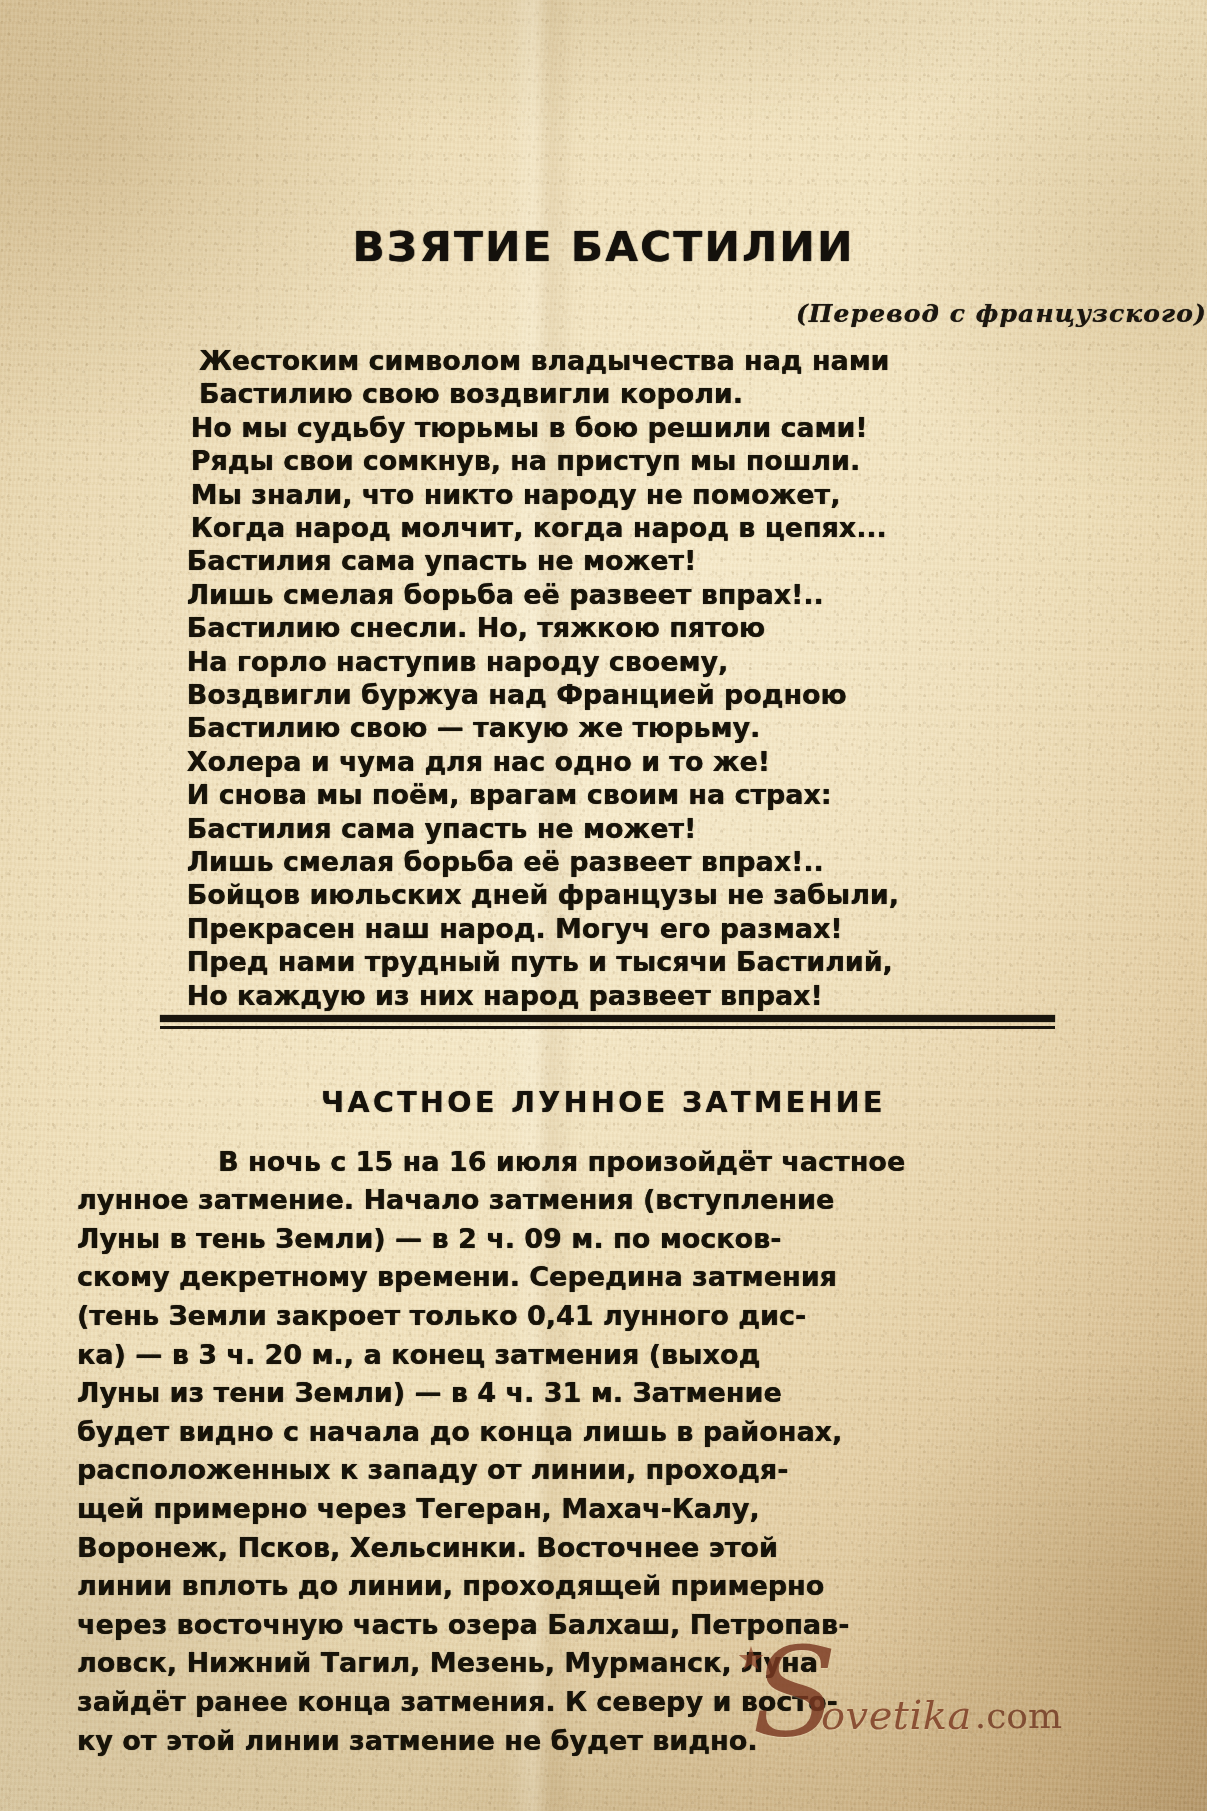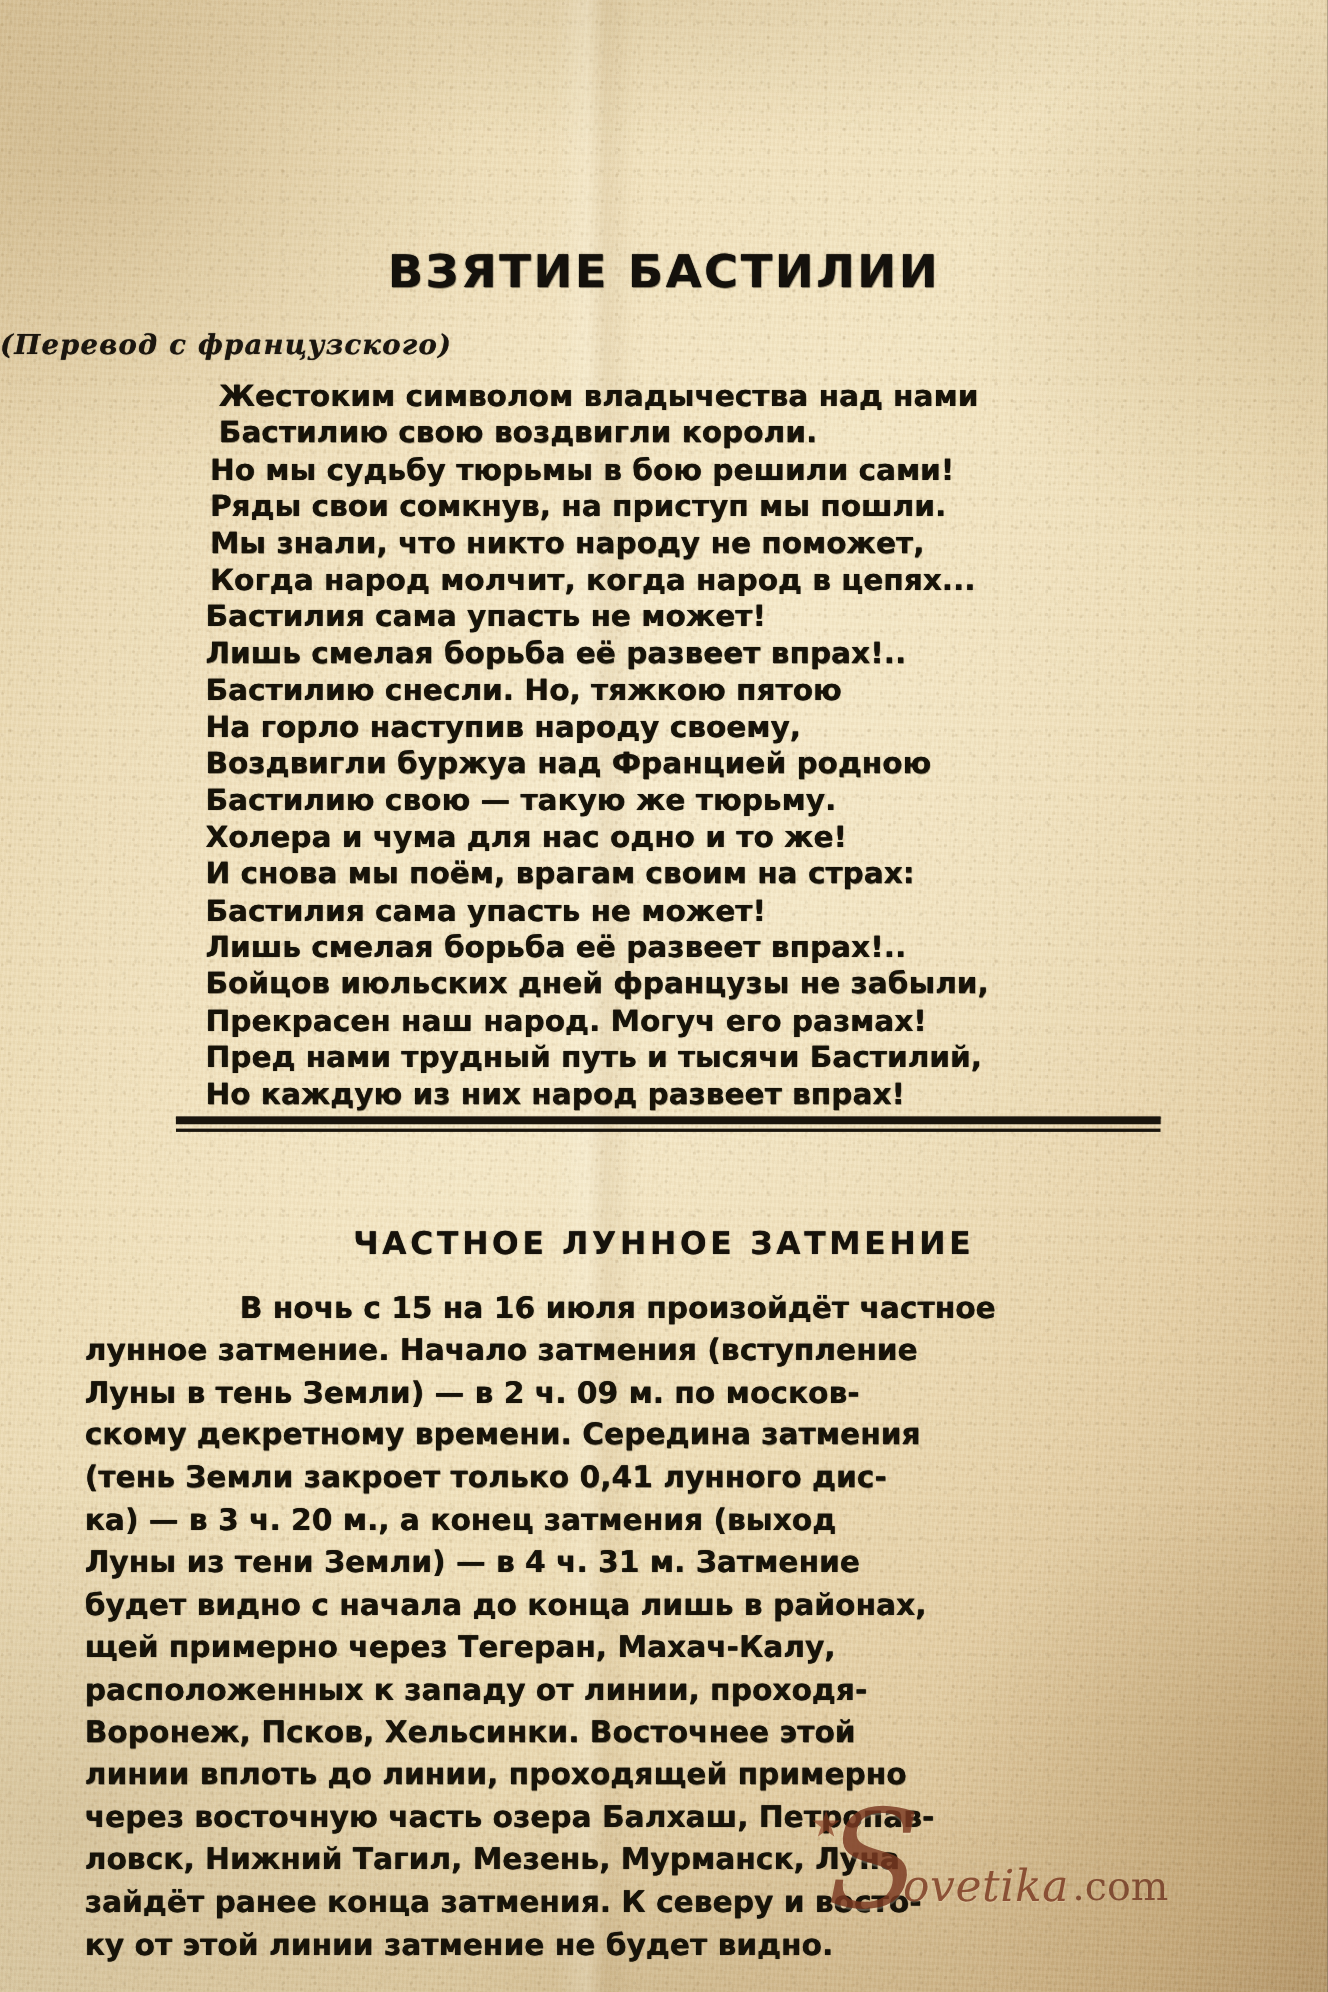--- a/index.html
+++ b/index.html
@@ -82,21 +82,21 @@
     text-align: center;
     font-family: "DejaVu Sans", sans-serif;
     font-weight: 700;
     font-size: 41px;
     letter-spacing: 2.2px;
     color: #14110c;
     text-shadow: 0 0 1.1px rgba(22,17,10,.95), .6px .4px .7px rgba(40,30,16,.45);
     transform: scaleX(1.03);
   }
   .poem-subtitle {
-    text-align: left;
+    text-align: right;
     margin-top: 11px;
     font-family: "DejaVu Serif", serif;
     font-style: italic;
     font-weight: 700;
     font-size: 25px;
     letter-spacing: 1.1px;
     color: #1b160f;
     text-shadow: 0 0 .9px rgba(26,20,12,.85);
   }
   .poem-lines {
@@ -134,21 +134,21 @@
   .rule .r2 {
     height: 3px;
     margin-top: 4px;
     background: #1a150d;
   }
 
   
   .eclipse-block {
     position: absolute;
     left: 0; right: 0;
-    top: 1090px;
+    top: 1062px;
   }
   .eclipse-title {
     text-align: center;
     font-family: "DejaVu Sans", sans-serif;
     font-weight: 700;
     font-size: 28.5px;
     letter-spacing: 3.4px;
     color: #16120b;
     text-shadow: 0 0 1px rgba(22,18,11,.9);
   }
@@ -278,22 +278,22 @@
       <h2 class="eclipse-title">ЧАСТНОЕ ЛУННОЕ ЗАТМЕНИЕ</h2>
       <ul class="eclipse-lines">
         <li class="first">В ночь с 15 на 16 июля произойдёт частное</li>
         <li>лунное затмение. Начало затмения (вступление</li>
         <li>Луны в тень Земли) — в 2 ч. 09 м. по москов-</li>
         <li>скому декретному времени. Середина затмения</li>
         <li>(тень Земли закроет только 0,41 лунного дис-</li>
         <li>ка) — в 3 ч. 20 м., а конец затмения (выход</li>
         <li>Луны из тени Земли) — в 4 ч. 31 м. Затмение</li>
         <li>будет видно с начала до конца лишь в районах,</li>
+        <li>расположенных к западу от линии, проходя-</li>
         <li>щей примерно через Тегеран, Махач-Калу,</li>
-        <li>расположенных к западу от линии, проходя-</li>
         <li>Воронеж, Псков, Хельсинки. Восточнее этой</li>
         <li>линии вплоть до линии, проходящей примерно</li>
         <li>через восточную часть озера Балхаш, Петропав-</li>
         <li>ловск, Нижний Тагил, Мезень, Мурманск, Луна</li>
         <li>зайдёт ранее конца затмения. К северу и восто-</li>
         <li>ку от этой линии затмение не будет видно.</li>
       </ul>
     </section>
 
     <div class="watermark">

